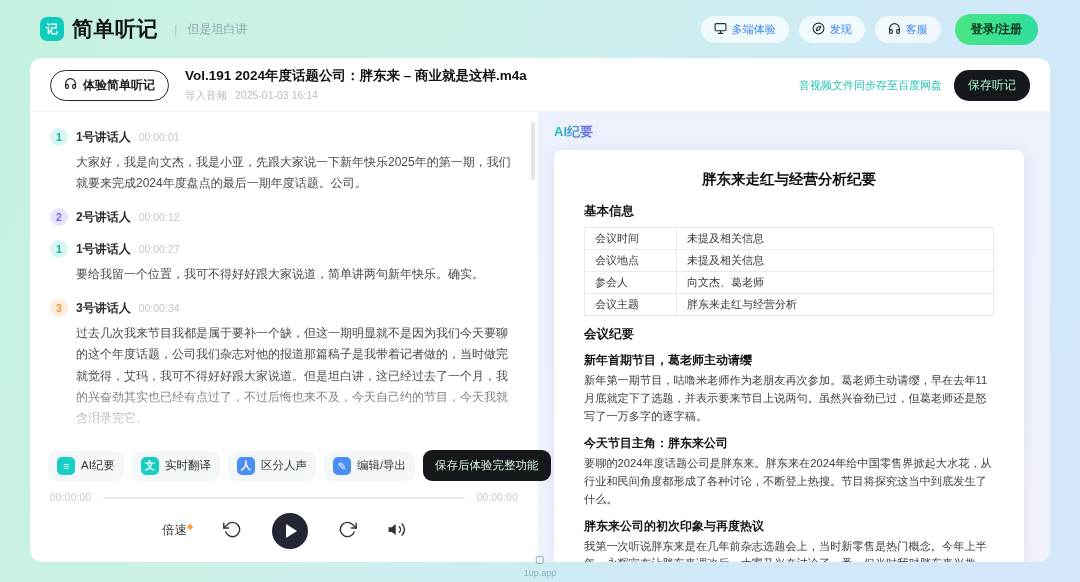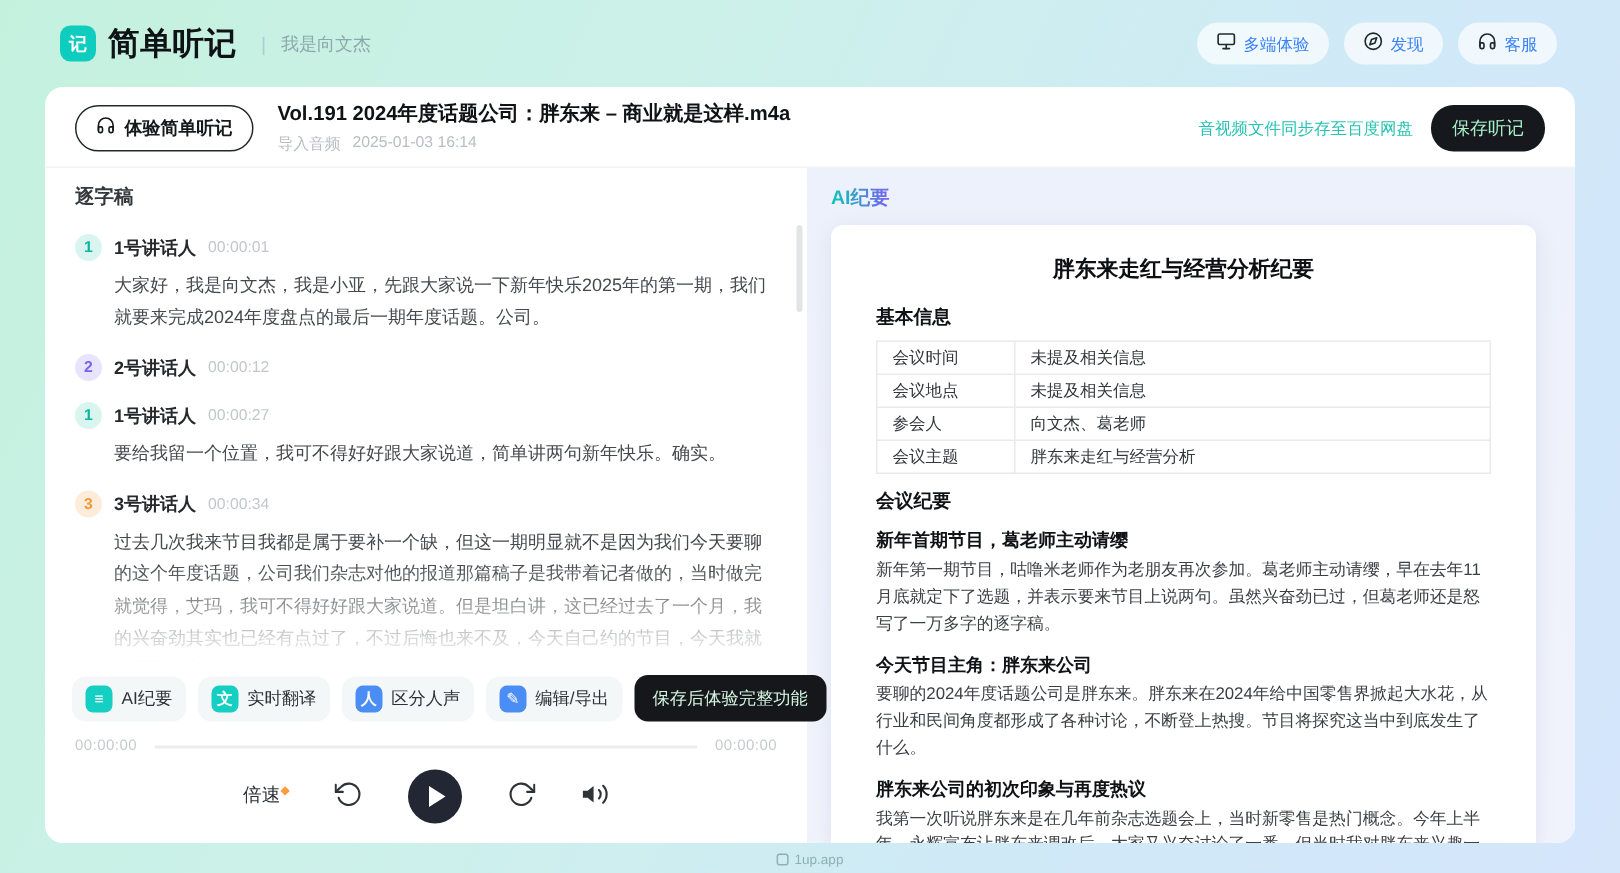--- a/index.html
+++ b/index.html
@@ -67,32 +67,32 @@
   .ai-label { font-size:13px; font-weight:800; background:linear-gradient(90deg,#0cc6b8,#7a5ff0); -webkit-background-clip:text; background-clip:text; color:transparent; width:max-content; }
   .doc-card { flex:1; min-height:0; margin-top:9px; background:#fff; border-radius:8px 8px 0 0; box-shadow:0 3px 14px rgba(108,130,180,.14); padding:20px 30px 0; overflow:hidden; }
   .doc-h1 { text-align:center; font-size:14.5px; font-weight:800; color:#0d0f12; margin-bottom:14px; }
   .doc-h2 { font-size:12.5px; font-weight:800; color:#101316; margin:10px 0 7px; }
   .info-table { width:100%; border-collapse:collapse; font-size:11px; }
   .info-table td { border:1px solid #e8eaec; padding:3px 10px; color:#33373b; }
   .info-table td.k { width:92px; }
   .sec-h3 { font-size:12px; font-weight:800; color:#101316; margin:9px 0 3px; }
   .sec-p { font-size:11.2px; color:#3c4044; line-height:1.6; }
   
-  .watermark { position:absolute; bottom:4px; left:50%; transform:translateX(-50%); font-size:9px; color:#8fb0b4; display:flex; align-items:center; gap:4px; }
+  .watermark { position:absolute; bottom:4px; left:50%; transform:translateX(-50%); font-size:9px; color:#8fb0b4; display:flex; align-items:center; gap:4px;flex-direction:column; }
   .wm-box { width:8px; height:8px; border:1px solid #8fb0b4; border-radius:2px; }
 </style>
 </head>
 <body>
 
 <header class="topbar">
   <div class="brand">
     <span class="logo-mark">记</span>
     <span class="logo-text">简单听记</span>
     <span class="logo-div">|</span>
-    <span class="logo-sub">我是向文杰</span>
+    <span class="logo-sub">但是坦白讲</span>
   </div>
   <nav class="topnav">
     <button class="nav-pill">
       <span><svg viewBox="0 0 24 24" width="13" height="13">
             <rect x="2" y="3" width="20" height="13" rx="2"></rect>
             <line x1="8" y1="21" x2="16" y2="21"></line>
             <line x1="12" y1="16" x2="12" y2="21"></line>
           </svg></span>
       <span>多端体验</span>
     </button>
@@ -103,20 +103,21 @@
           </svg></span>
       <span>发现</span>
     </button>
     <button class="nav-pill">
       <span><svg viewBox="0 0 24 24" width="13" height="13">
             <path d="M3 18v-6a9 9 0 0 1 18 0v6"></path>
             <path d="M21 19a2 2 0 0 1-2 2h-1a2 2 0 0 1-2-2v-3a2 2 0 0 1 2-2h3zM3 19a2 2 0 0 0 2 2h1a2 2 0 0 0 2-2v-3a2 2 0 0 0-2-2H3z"></path>
           </svg></span>
       <span>客服</span>
     </button>
+    <button class="login-btn">登录/注册</button>
   </nav>
 </header>
 
 <div class="card">
 
   <div class="subheader">
     <button class="exp-btn">
       <span><svg viewBox="0 0 24 24" width="13" height="13">
             <path d="M3 18v-6a9 9 0 0 1 18 0v6"></path>
             <path d="M21 19a2 2 0 0 1-2 2h-1a2 2 0 0 1-2-2v-3a2 2 0 0 1 2-2h3zM3 19a2 2 0 0 0 2 2h1a2 2 0 0 0 2-2v-3a2 2 0 0 0-2-2H3z"></path>
@@ -132,21 +133,20 @@
     </div>
     <div class="sub-right">
       <span class="sync-note">音视频文件同步存至百度网盘</span>
       <button class="save-btn">保存听记</button>
     </div>
   </div>
 
   <div class="main">
 
     <section class="left-pane">
-      <div class="pane-label">逐字稿</div>
 
       <div class="transcript">
         <div class="scrollbar"></div>
 
         <div class="entry">
           <div class="entry-head">
             <span class="badge c1">1</span>
             <span class="sp-name">1号讲话人</span>
             <span class="sp-time">00:00:01</span>
           </div>

